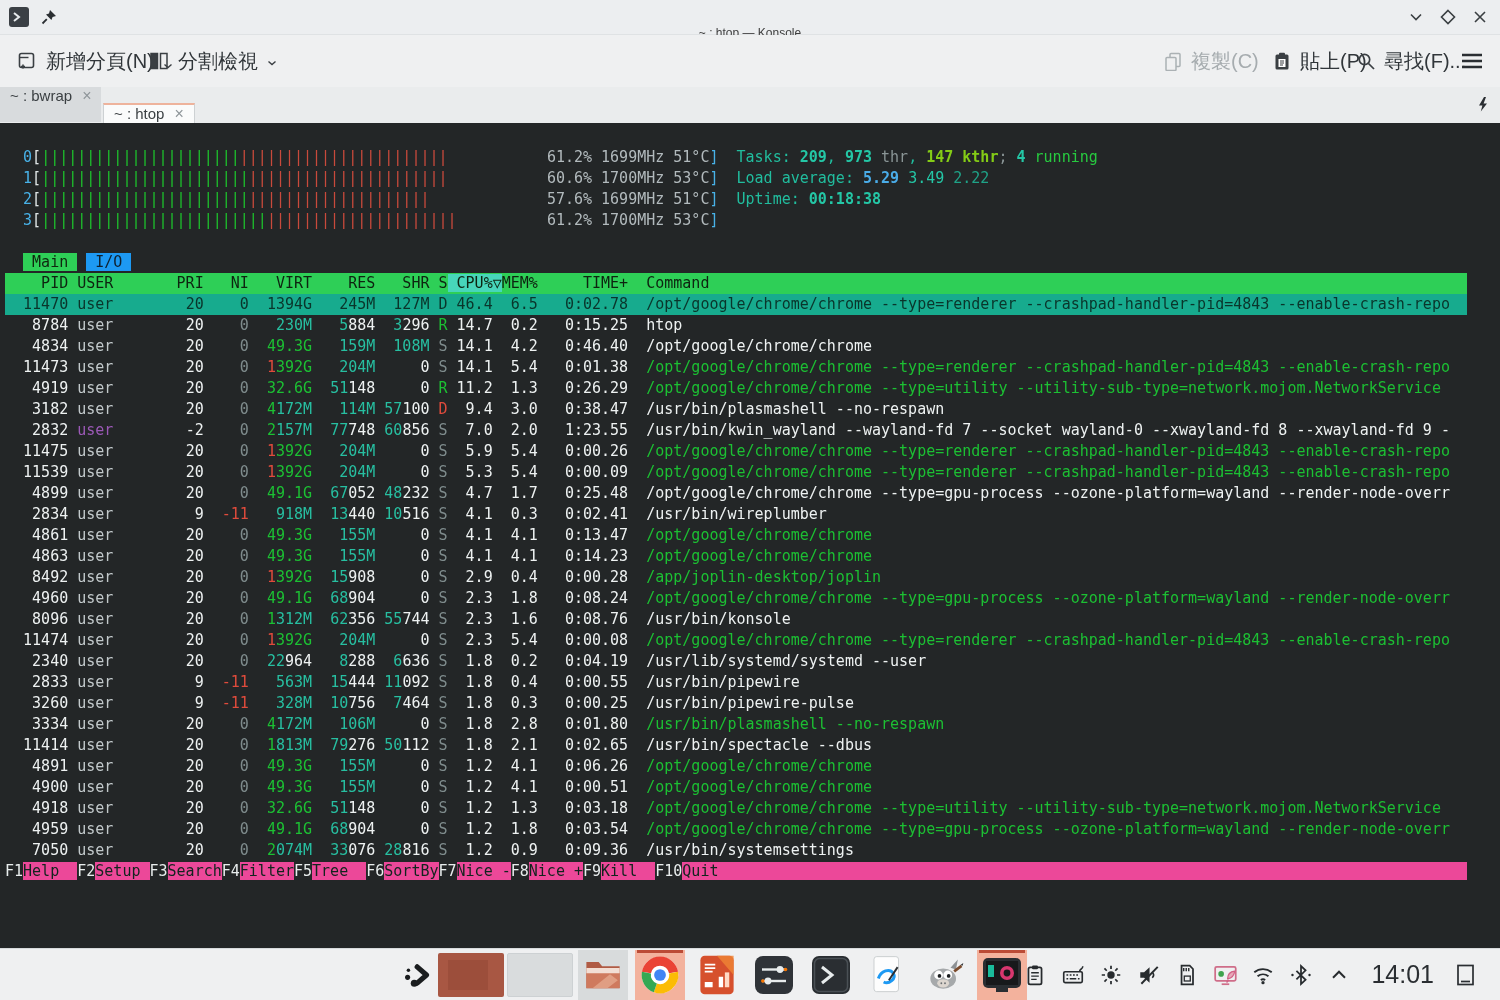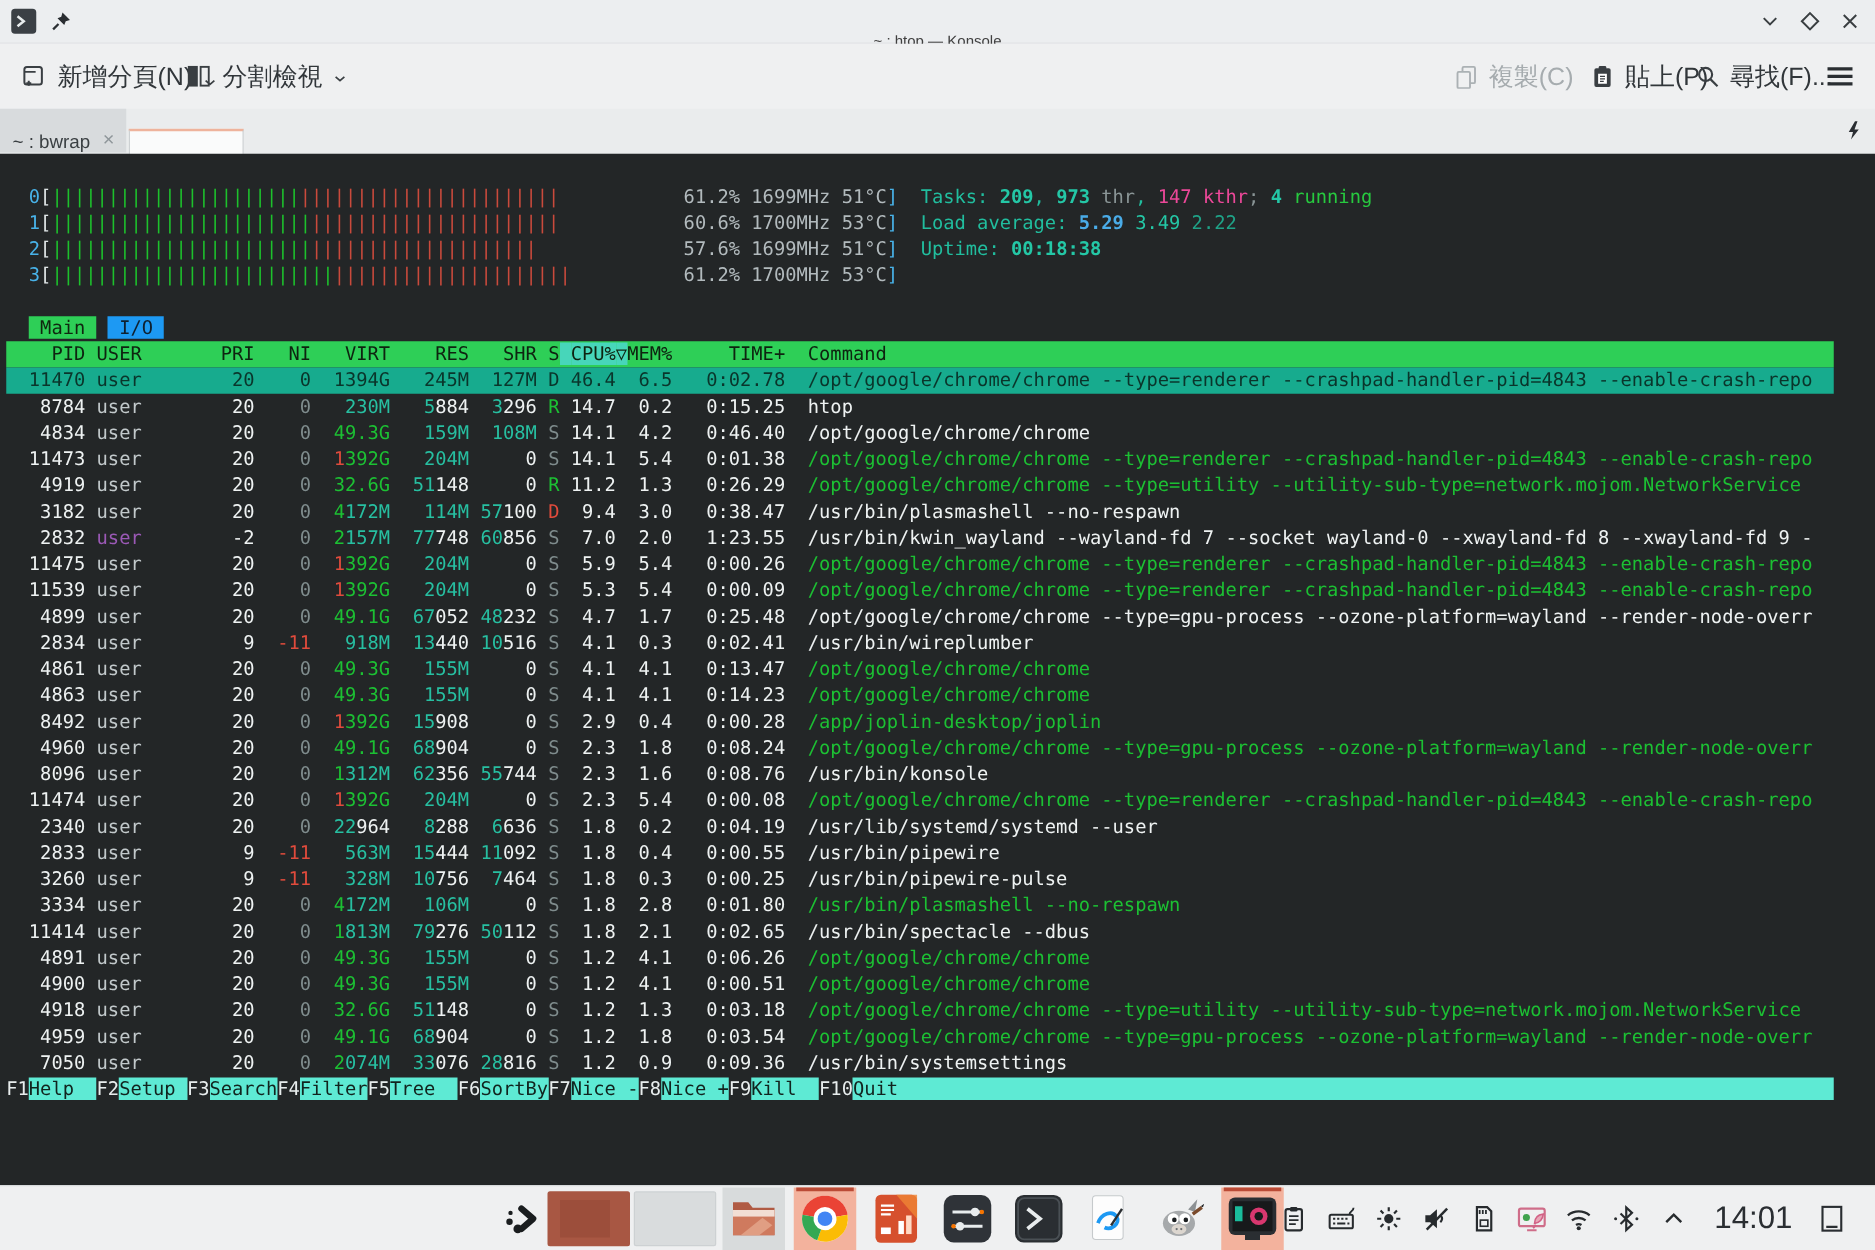--- a/index.html
+++ b/index.html
@@ -11,43 +11,43 @@
   .tb-left{position:absolute;left:8px;top:6px;display:flex;gap:10px;align-items:center}
   .win-title{position:absolute;left:0;right:0;top:16px;height:34px;line-height:34px;text-align:center;
              font-size:12px;color:#404040}
   .tb-right{position:absolute;right:10px;top:7px;display:flex;gap:12px;align-items:center}
   .wbtn{width:20px;height:20px;display:flex;align-items:center;justify-content:center;cursor:default}
   .toolbar{position:absolute;left:0;top:35px;width:1500px;height:52px;background:#eff0f1}
   .tbtn{position:absolute;top:10px;height:32px;display:flex;align-items:center;gap:8px;font-size:20px;color:#31363a}
   .tbtn.disabled{color:#a6acaf}
   .chev{margin-top:3px}
   .tabbar{position:absolute;left:0;top:87px;width:1500px;height:36px;background:#eaeced;border-bottom:1px solid #dcdfe1}
-  .tab{position:absolute;top:0;height:35px;display:flex;align-items:flex-end;padding:0 10px;gap:10px;
+  .tab{position:absolute;top:0;height:35px;display:flex;align-items:flex-start;padding:0 10px;gap:10px;
        font-size:15px;color:#3a3f42;background:#d8dbdd;border-right:1px solid #c8cccе}
   .tab .tclose{color:#8f969a;font-size:16px}
   .tab.active{background:#fafbfb;border-top:2px solid #eeb39c;height:33px;border-left:1px solid #cdd1d3;border-right:1px solid #cdd1d3}
   .bolt{position:absolute;right:8px;top:8px}
   
   .terminal{position:absolute;left:0;top:123px;width:1500px;height:825px;background:#232627;
             font-family:"DejaVu Sans Mono",monospace;font-size:15px;line-height:21px;
             padding:24px 0 0 5px;box-sizing:border-box}
   .mline,.trow{height:21px;white-space:pre;overflow:hidden;width:1462px}
   .ml{color:#48b2e8}.mbk{color:#dfe5e6}.mtx{color:#b2babd}
   .tg{color:#1dc12c}.tr{color:#c94a3c}.tv{color:#8d6fae}.tb{color:#2f9fe0}.to{color:#f67400}
-  .ilbl{color:#21bd9e}.inum{color:#24c7a6;font-weight:bold}.iw{color:#ec4899;font-weight:normal}
+  .ilbl{color:#21bd9e}.inum{color:#24c7a6;font-weight:bold}.iw{color:#84cc16;font-weight:bold}
   .idim{color:#8a9596}.igrn{color:#27c93f}.iblu{color:#4aace8;font-weight:bold}
   .iteal{color:#24c7a6}.iteal3{color:#1fa287}
   .vtg{background:#2ecf57;color:#10270f}.vtb{background:#1d99f3;color:#0e2030}
   .hrow{background:#2ecf57;color:#0e2410}
   .hrow .hs{background:#47d6ba}
   .cw{color:#eef2f2}.cu{color:#c2c9cb}.cd{color:#7f8c8d}.cg{color:#1cc033}.ct{color:#27bfa1}
   .cr{color:#e04b3c}.cp{color:#9b59b6}
   .trow.sel{background:#17ab8e}
   .trow.sel span{color:#0a352b!important}
-  .fk{color:#e8eded}.fa{background:#5eead4;color:#11241e}
+  .fk{color:#e8eded}.fa{background:#ec4899;color:#11241e}
   
   .panel{position:absolute;left:0;top:948px;width:1500px;height:52px;background:#eff0f1;border-top:1px solid #d7dadc}
   .launcher{position:absolute;left:402px;top:12px;width:28px;height:28px}
   .pager{position:absolute;left:438px;top:4px;display:flex;gap:3px}
   .desk{width:66px;height:44px;border-radius:2px}
   .desk.active{background:#a85743;position:relative}
   .desk.active:after{content:"";position:absolute;left:10px;top:7px;width:40px;height:30px;background:#9c4e3b}
   .desk.idle{background:#d9dcdd;border:1px solid #cdd1d3;box-sizing:border-box}
   .tasks{position:absolute;left:578px;top:1px;display:flex;gap:7px}
   .task{width:50px;height:50px;position:relative;display:flex;align-items:center;justify-content:center}

